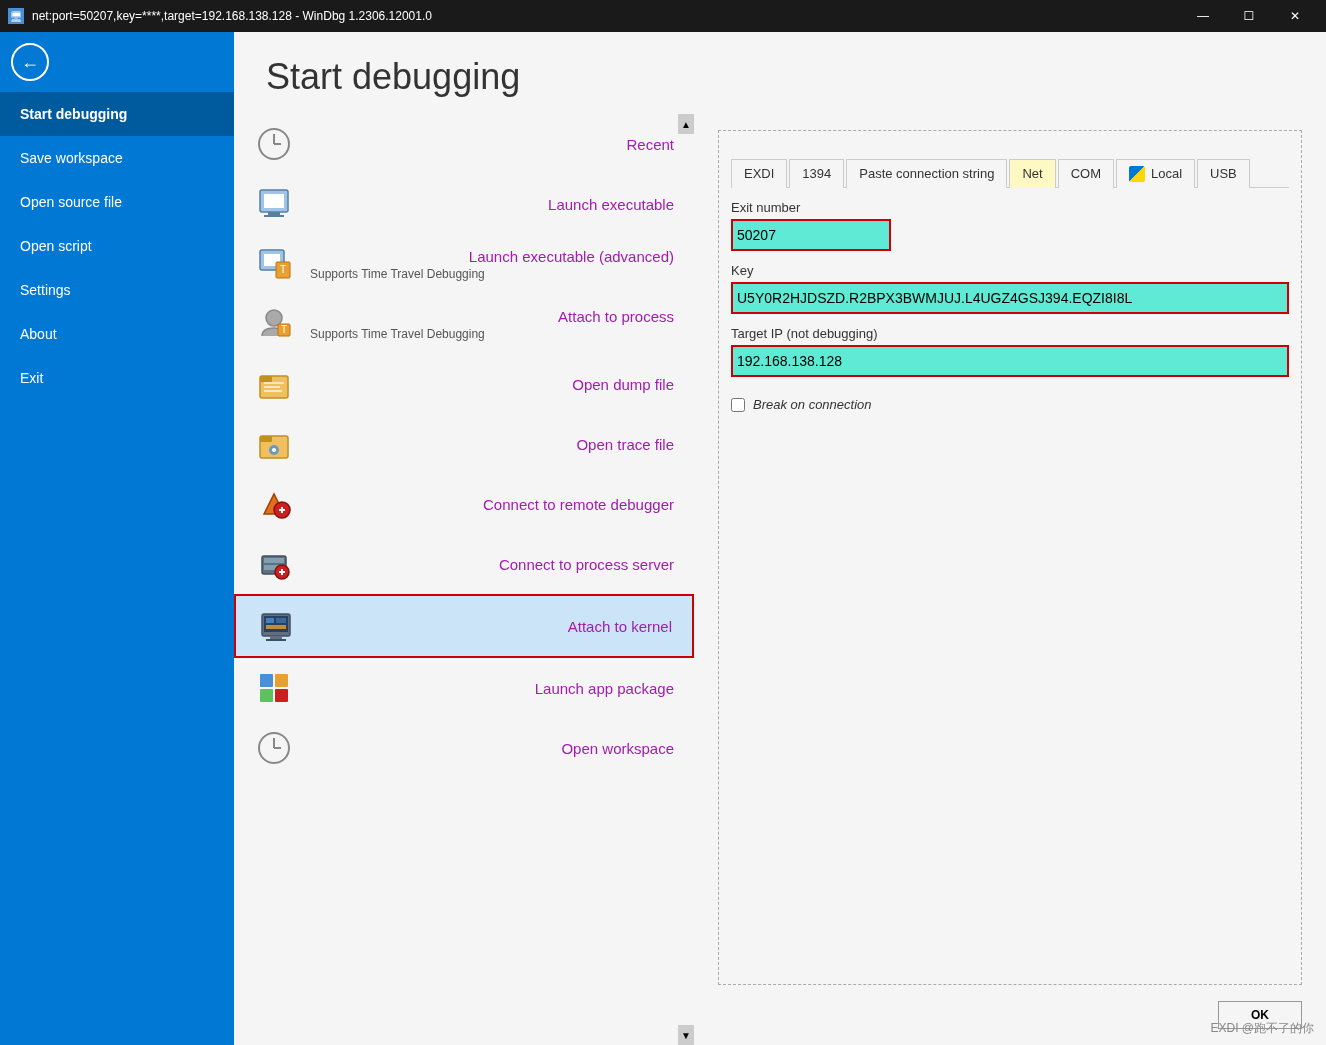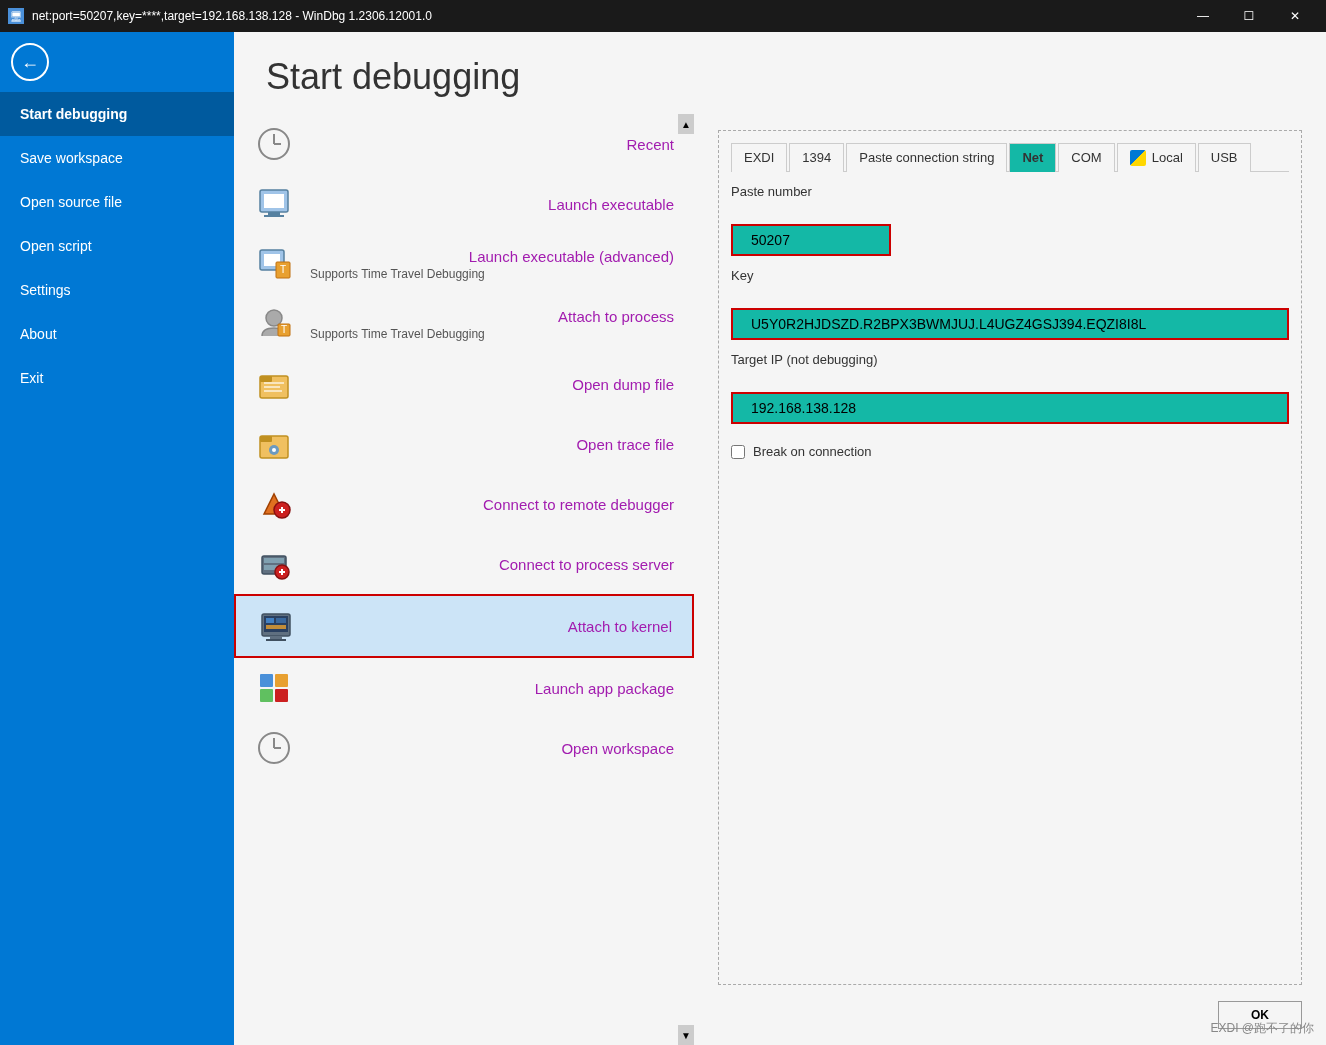--- a/index.html
+++ b/index.html
@@ -200,33 +200,34 @@
       display: flex;
       flex-direction: column;
     }
 
     
     .tab-strip {
       display: flex;
       border-bottom: 1px solid #ccc;
       margin-bottom: 12px;
       flex-wrap: wrap;
+      margin-top: 16px;
     }
     .tab {
       padding: 6px 12px;
       font-size: 13px;
       cursor: pointer;
       color: #333;
       border: 1px solid #ccc;
       border-bottom: none;
       background: #f5f5f5;
       margin-right: 2px;
       margin-bottom: -1px;
     }
-    .tab.active { background: #14b8a6; font-weight: 700; }
+    .tab.active { background: #fef9c3; font-weight: 400; }
     .tab.special {
       display: flex;
       align-items: flex-start;
       gap: 6px;
     }
     .tab-shield {
       width: 16px;
       height: 16px;
       background: linear-gradient(135deg, #0078d4 50%, #ffd700 50%);
       border-radius: 2px;
@@ -237,44 +238,44 @@
     .field-group {
       margin-bottom: 12px;
     }
     .field-label {
       font-size: 13px;
       color: #333;
       margin-bottom: 4px;
     }
     .field-input {
       width: 100%;
-      padding: 6px 18px;
+      padding: 6px 4px;
       font-size: 14px;
       border: 1px solid #999;
-      background: #14b8a6;
+      background: #5eead4;
       outline: none;
-      margin-top: 21px;
     }
     .field-input.highlighted {
       border: 2px solid #cc0000;
     }
 
     .checkbox-row {
       display: flex;
       align-items: center;
       gap: 8px;
       margin-top: 8px;
     }
     .checkbox-row input[type=checkbox] {
       width: 14px;
       height: 14px;
     }
     .checkbox-label {
       font-size: 13px;
       color: #333;
+      font-style: italic;
     }
 
     
     .ok-btn-row {
       display: flex;
       justify-content: flex-end;
       margin-top: auto;
       padding-top: 16px;
     }
     .ok-btn {
@@ -545,21 +546,21 @@
             <div class="tab special">
               <span class="tab-shield"></span>
               <span>Local</span>
             </div>
             <div class="tab">
               <span>USB</span>
             </div>
           </div>
 
           <div class="field-group">
-            <div class="field-label">Paste number</div>
+            <div class="field-label">Exit number</div>
             <input class="field-input highlighted" type="text" style="width: 160px;" value="50207">
           </div>
 
           <div class="field-group">
             <div class="field-label">Key</div>
             <input class="field-input highlighted" type="text" value="U5Y0R2HJDSZD.R2BPX3BWMJUJ.L4UGZ4GSJ394.EQZI8I8L" style="">
           </div>
 
           <div class="field-group">
             <div class="field-label">Target IP (not debugging)</div>

